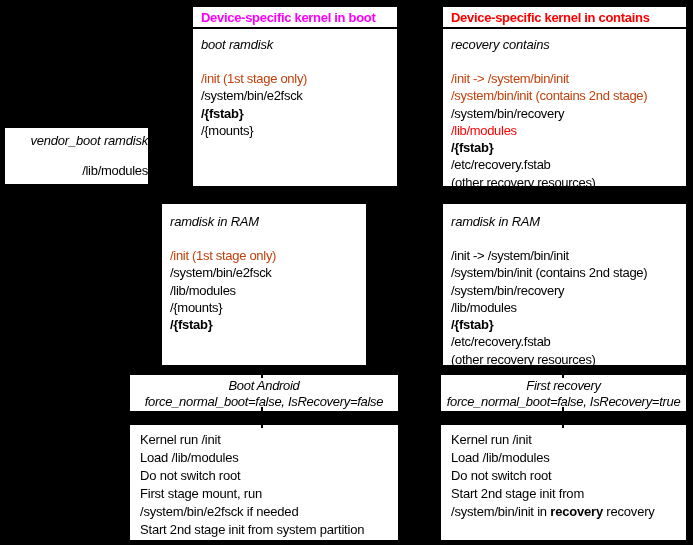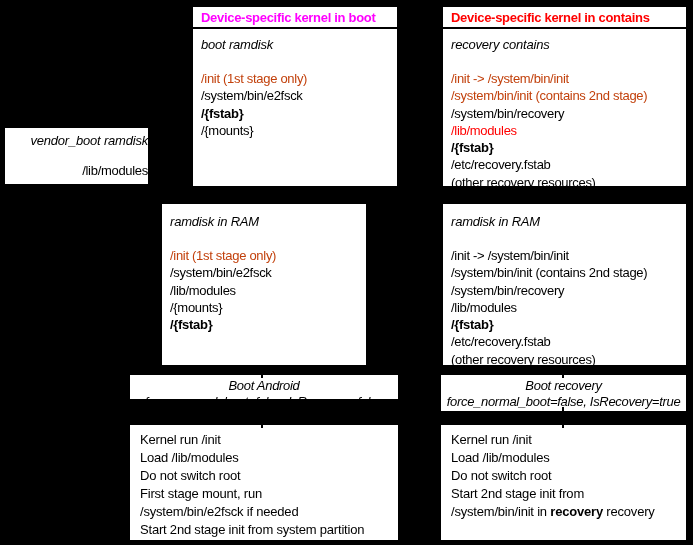--- a/index.html
+++ b/index.html
@@ -88,27 +88,27 @@
       <div class="line">/init -&gt; /system/bin/init</div>
       <div class="line">/system/bin/init (contains 2nd stage)</div>
       <div class="line">/system/bin/recovery</div>
       <div class="line">/lib/modules</div>
       <div class="line bold">/{fstab}</div>
       <div class="line">/etc/recovery.fstab</div>
       <div class="line">(other recovery resources)</div>
     </div>
   </div>
 
-  <div class="box label-box" style="left:130px; top:375px; width:268px; height:24px;">
+  <div class="box label-box" style="left:130px; top:375px; width:268px; height:36px;">
     <div class="lline">Boot Android</div>
     <div class="lline">force_normal_boot=false, IsRecovery=false</div>
   </div>
 
   <div class="box label-box" style="left:441px; top:375px; width:245px; height:36px;">
-    <div class="lline">Boot recovery</div>
+    <div class="lline">First recovery</div>
     <div class="lline">force_normal_boot=false, IsRecovery=true</div>
   </div>
 
   <div class="box" style="left:130px; top:425px; width:268px; height:115px;">
     <div class="steps-body">
       <div class="line">Kernel run /init</div>
       <div class="line">Load /lib/modules</div>
       <div class="line">Do not switch root</div>
       <div class="line">First stage mount, run</div>
       <div class="line">/system/bin/e2fsck if needed</div>

